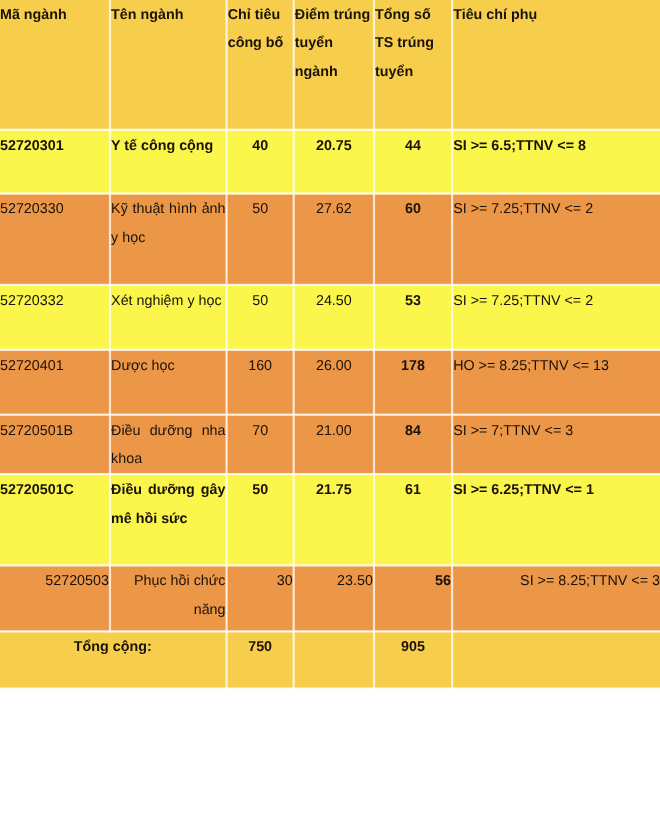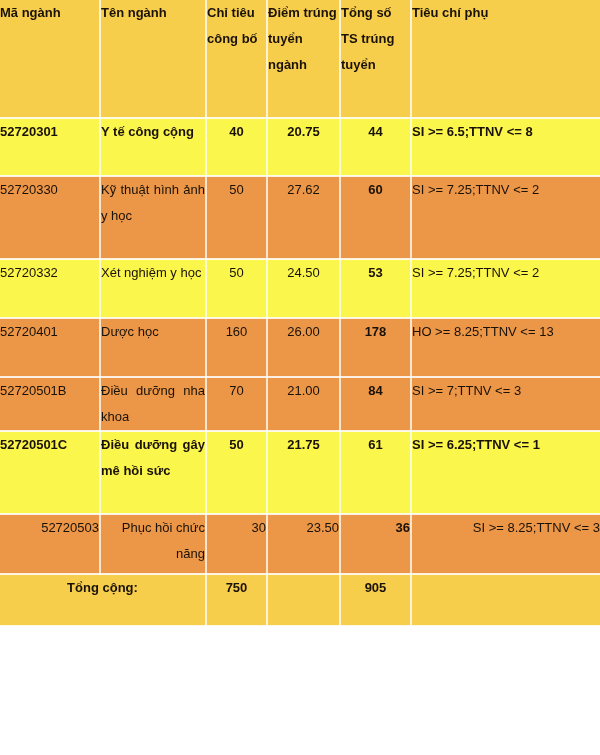--- a/index.html
+++ b/index.html
@@ -181,21 +181,21 @@
       <td class="cell-num">50</td>
       <td class="cell-num">21.75</td>
       <td class="cell-total">61</td>
       <td class="cell-crit">SI &gt;= 6.25;TTNV &lt;= 1</td>
     </tr>
     <tr class="row-odd h9">
       <td class="cell-code">52720503</td>
       <td class="cell-name">Phục hồi chức năng</td>
       <td class="cell-num">30</td>
       <td class="cell-num">23.50</td>
-      <td class="cell-total">36</td>
+      <td class="cell-total">56</td>
       <td class="cell-crit">SI &gt;= 8.25;TTNV &lt;= 3</td>
     </tr>
   </tbody>
   <tfoot>
     <tr>
       <td class="foot-label" colspan="2">Tổng cộng:</td>
       <td>750</td>
       <td class="foot-blank"></td>
       <td>905</td>
       <td></td>

